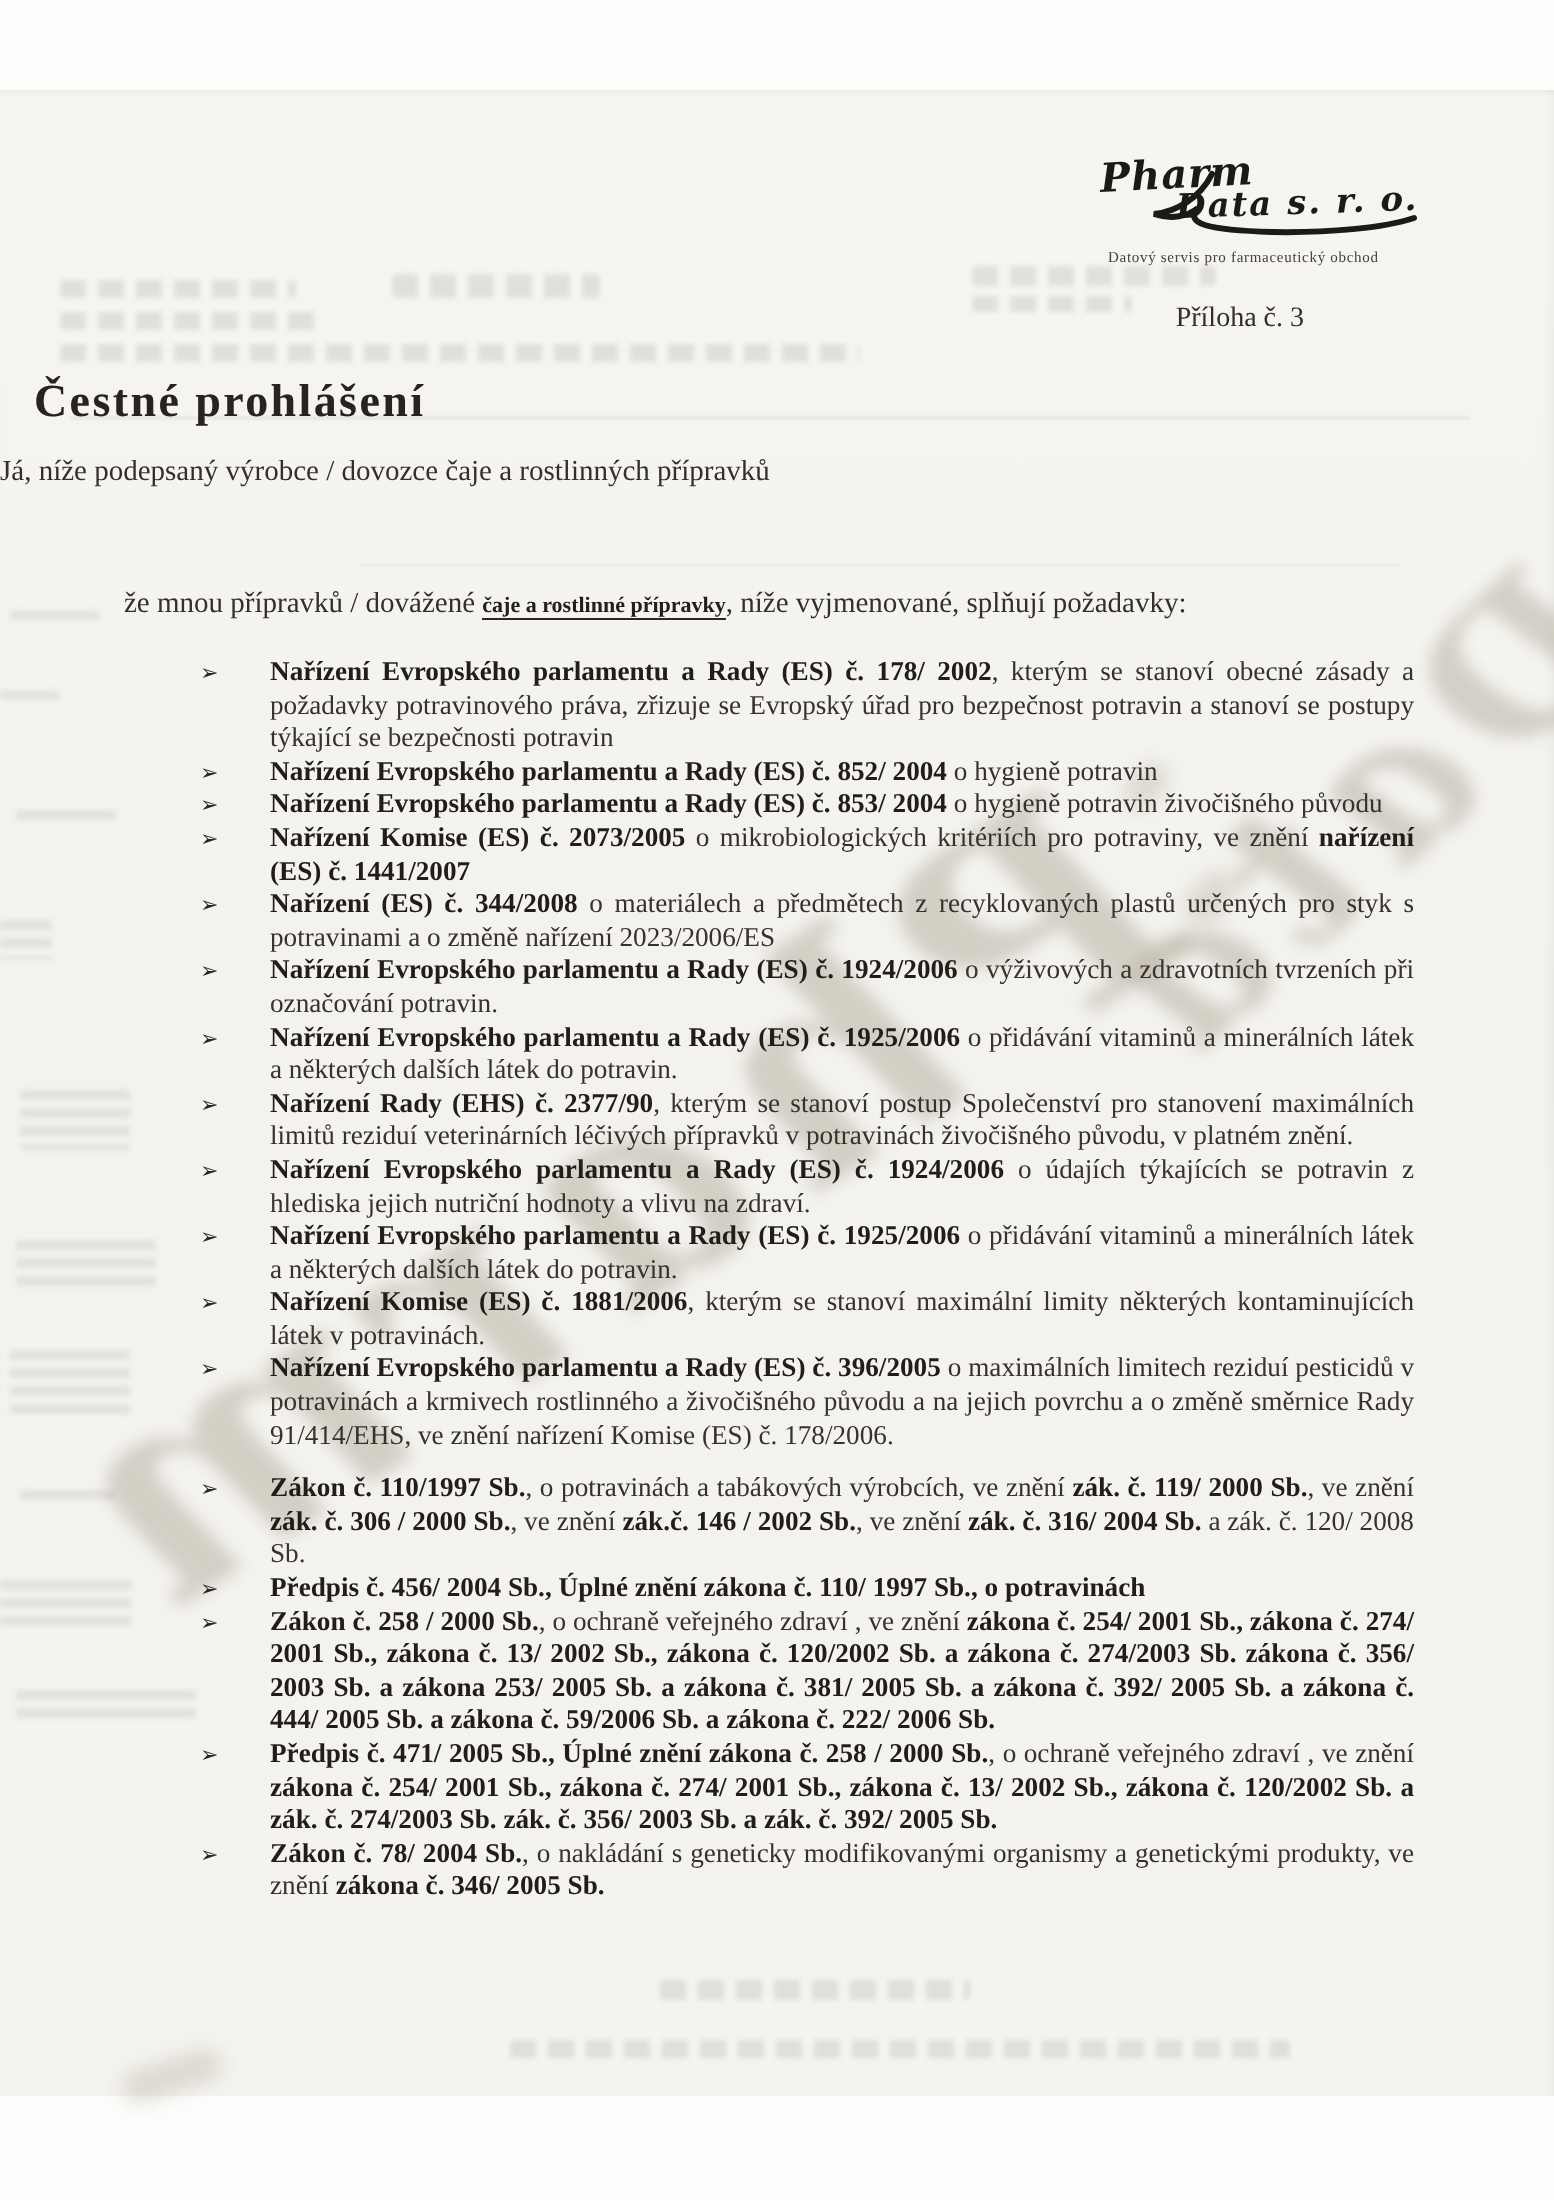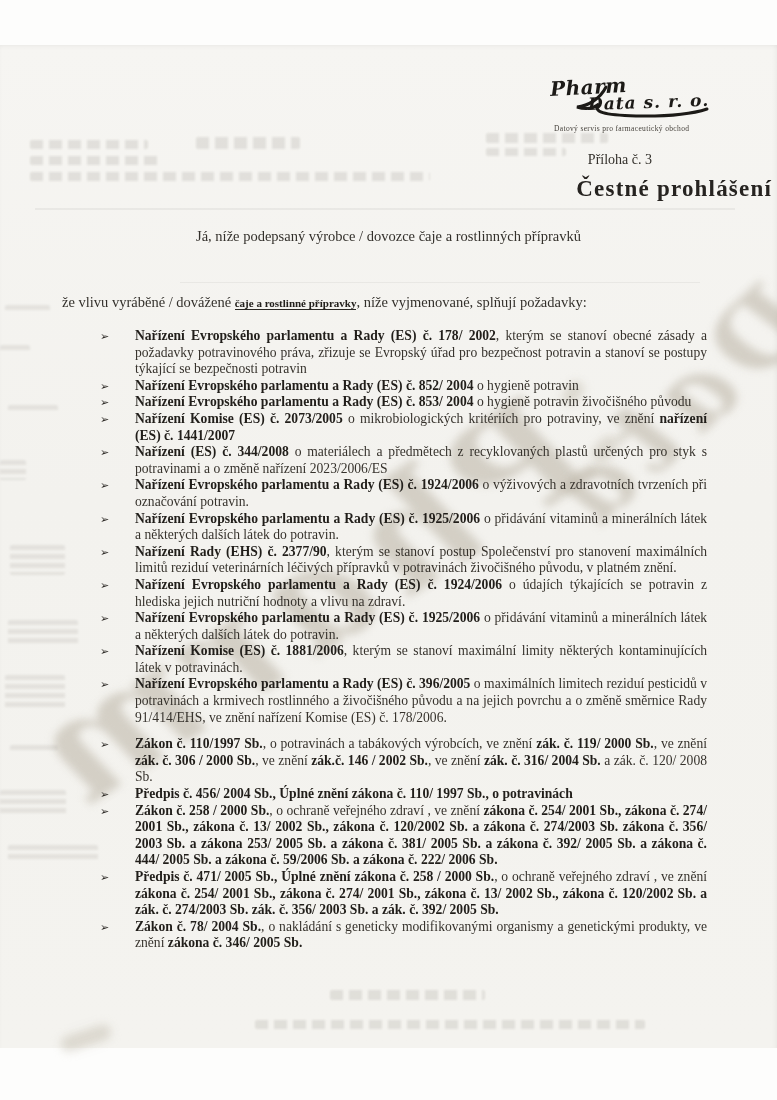--- a/index.html
+++ b/index.html
@@ -18,23 +18,23 @@
   .logo{position:absolute;left:544px;top:30px;width:170px;height:62px;color:#1c1a17;}
   .brand-top{position:absolute;left:6px;top:0;font-family:"DejaVu Serif",serif;
     font-style:italic;font-weight:700;font-size:20px;letter-spacing:.5px;transform:rotate(-3deg);}
   .brand-bottom{position:absolute;left:44px;top:17px;font-family:"DejaVu Serif",serif;
     font-style:italic;font-weight:700;font-size:17px;letter-spacing:1px;transform:rotate(-2deg);}
   .swoosh{position:absolute;left:0;top:4px;}
   .tagline{position:absolute;left:10px;top:49px;font-size:7.5px;color:#45413b;
     white-space:nowrap;letter-spacing:.35px;font-family:"Liberation Serif",serif;}
   
   .annex{position:absolute;right:125px;top:107px;font-size:14px;color:#33302b;text-align:right;}
-  .title{position:absolute;left:0;right:0;top:126px;margin:5px;text-align:right;
+  .title{position:absolute;left:0;right:0;top:126px;margin:17px;text-align:left;
     font-size:23px;font-weight:700;letter-spacing:1.2px;color:#262320;}
-  .intro{position:absolute;left:0;right:0;top:183px;margin:0;text-align:center;
+  .intro{position:absolute;left:0;right:0;top:183px;margin:0;
     font-size:14.5px;color:#33302b;}
   .declare{position:absolute;left:0;right:0;top:216px;margin:0;text-align:center;
     font-size:15px;font-weight:700;letter-spacing:2.2px;color:#26231f;}
   .statement{position:absolute;left:62px;top:248px;width:645px;margin:0;
     font-size:14.5px;line-height:19px;text-align:justify;color:#33302b;}
   .statement .emph{font-size:11px;font-weight:700;color:#23201c;
     border-bottom:1.6px solid #2a2723;line-height:16px;display:inline;}
   
   .lists{position:absolute;left:62px;top:283px;width:645px;}
   .items{list-style:none;margin:0;padding:0;}
@@ -96,21 +96,21 @@
     <svg class="swoosh" width="168" height="44" viewBox="0 0 168 44">
       <path d="M62 8 C56 20, 44 27, 33 28 C42 31, 50 29, 55 25 C48 33, 60 36, 92 37 C120 37.5, 148 35, 163 30" fill="none" stroke="#1c1a17" stroke-width="3" stroke-linecap="round"></path>
     </svg>
     <span class="tagline">Datový servis pro farmaceutický obchod</span>
   </div>
 
   <div class="annex">Příloha č. 3</div>
   <h1 class="title">Čestné prohlášení</h1>
   <p class="intro">Já, níže podepsaný výrobce / dovozce čaje a rostlinných přípravků</p>
 
-  <p class="statement"><span>že vlivu vyráběné / dovážené </span><b class="emph">čaje a rostlinné přípravky</b><span>, níže vyjmenované, splňují požadavky:</span></p>
+  <p class="statement"><span>že mnou přípravků / dovážené </span><b class="emph">čaje a rostlinné přípravky</b><span>, níže vyjmenované, splňují požadavky:</span></p>
 
   <div class="lists">
     <ul class="items regs">
         <li><span class="marker">➢</span><span><b>Nařízení Evropského parlamentu a Rady (ES) č. 178/ 2002</b><span>, kterým se stanoví obecné zásady a požadavky potravinového práva, zřizuje se Evropský úřad pro bezpečnost potravin a stanoví se postupy týkající se bezpečnosti potravin</span></span></li>
         <li><span class="marker">➢</span><span><b>Nařízení Evropského parlamentu a Rady (ES) č. 852/ 2004</b><span> o hygieně potravin</span></span></li>
         <li><span class="marker">➢</span><span><b>Nařízení Evropského parlamentu a Rady (ES) č. 853/ 2004</b><span> o hygieně potravin živočišného původu</span></span></li>
         <li><span class="marker">➢</span><span><b>Nařízení Komise (ES) č. 2073/2005</b><span> o mikrobiologických kritériích pro potraviny, ve znění </span><b>nařízení (ES) č. 1441/2007</b></span></li>
         <li><span class="marker">➢</span><span><b>Nařízení (ES) č. 344/2008</b><span> o materiálech a předmětech z recyklovaných plastů určených pro styk s potravinami a o změně nařízení 2023/2006/ES</span></span></li>
         <li><span class="marker">➢</span><span><b>Nařízení Evropského parlamentu a Rady (ES) č. 1924/2006</b><span> o výživových a zdravotních tvrzeních při označování potravin.</span></span></li>
         <li><span class="marker">➢</span><span><b>Nařízení Evropského parlamentu a Rady (ES) č. 1925/2006</b><span>  o přidávání vitaminů a minerálních látek a některých dalších látek do potravin.</span></span></li>

